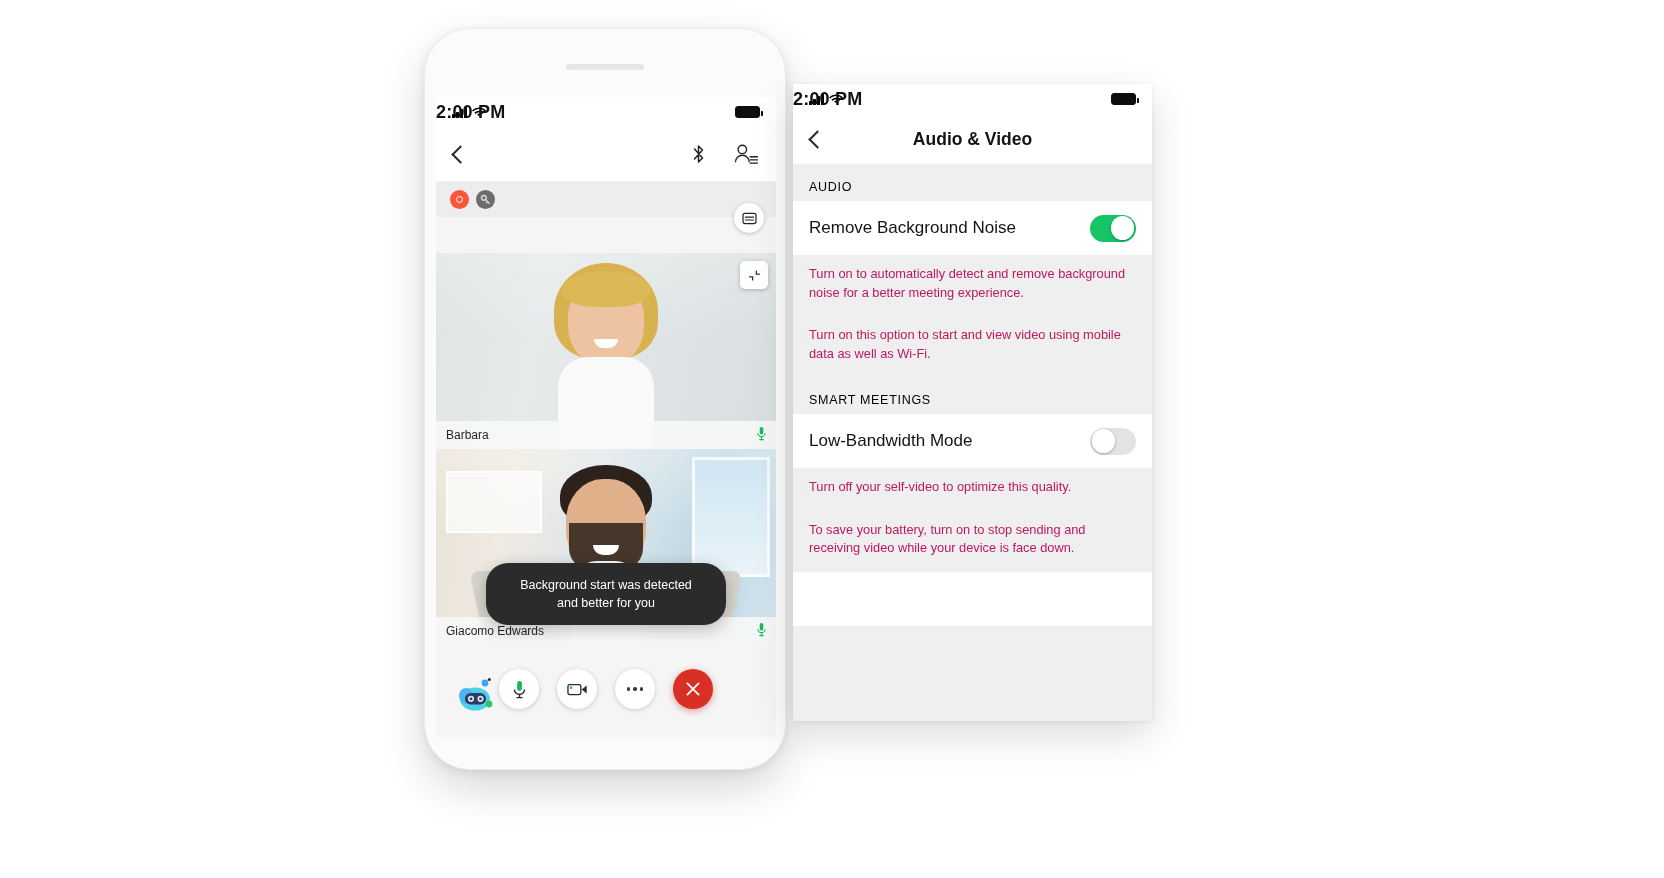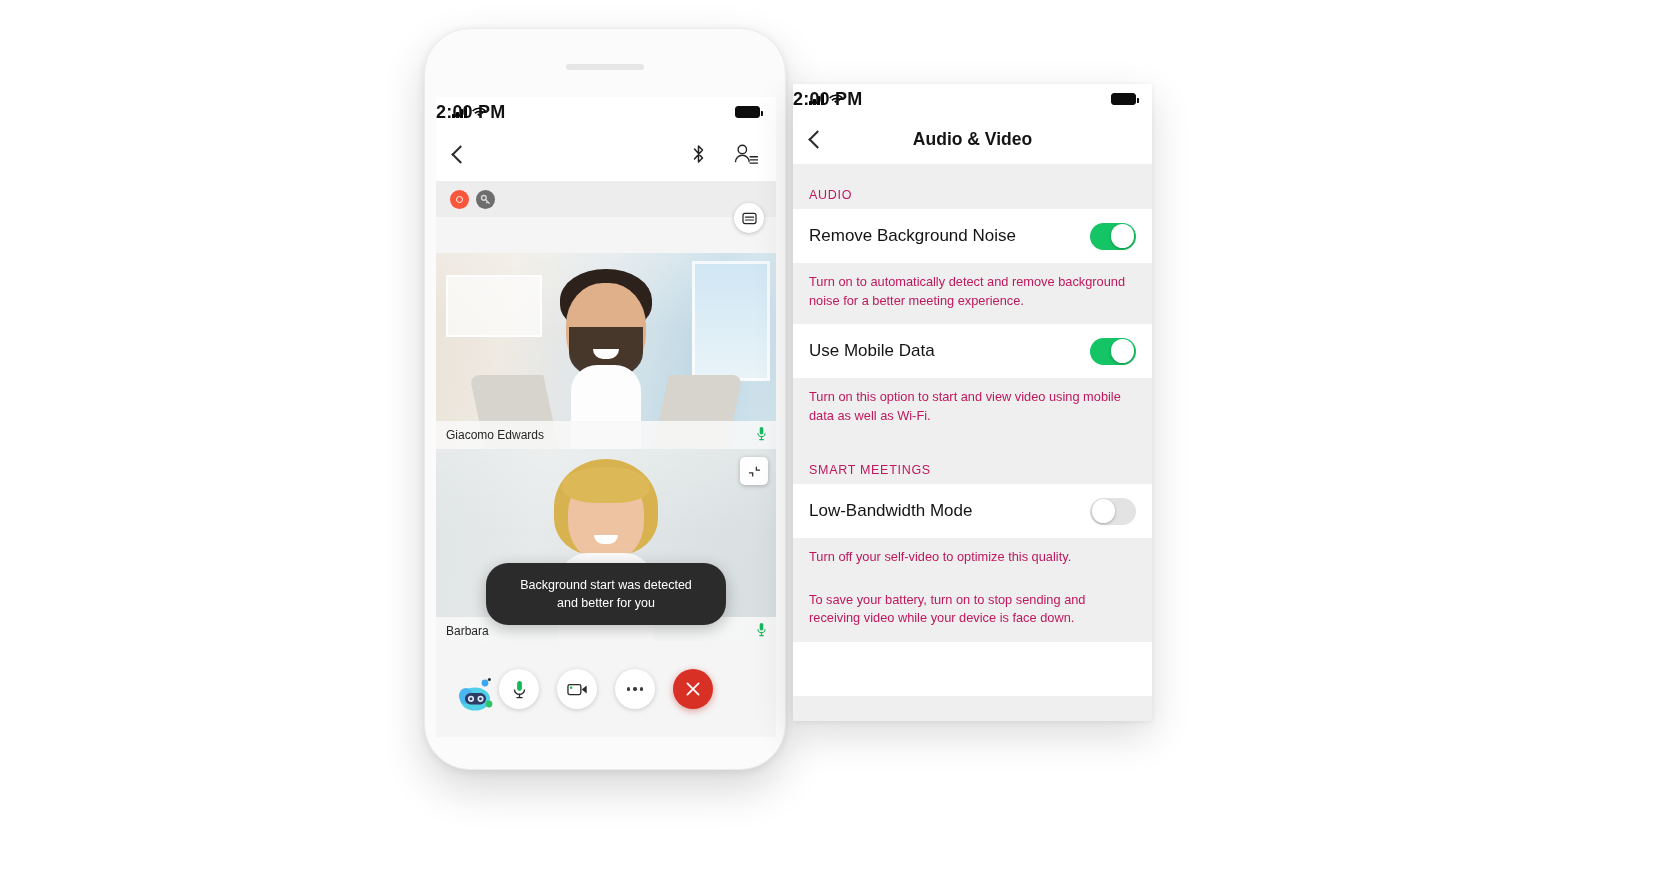--- a/index.html
+++ b/index.html
@@ -196,21 +196,21 @@
   }
   .set-navbar {
     height: 50px; background: #fff; display:flex; align-items:center;
     padding: 0 18px; position: relative;
   }
   .set-title {
     position:absolute; left:0; right:0; text-align:center;
     font-size: 17.5px; font-weight: bold; color:#141414;
   }
   .sec-head {
-    padding: 24px 16px 7px; font-size: 12.5px; color:#be185d;
+    padding: 16px 16px 7px; font-size: 12.5px; color:#000000;
     letter-spacing: .7px; background:#efefef;
   }
   .row {
     background:#fff; min-height: 54px; display:flex; align-items:center;
     padding: 0 16px; justify-content: space-between; cursor:pointer;gap:41px;
   }
   .row-label { font-size: 17px; color:#141414; }
   .row-desc {
     background:#efefef; padding: 10px 16px 14px;
     font-size: 12.8px; line-height: 1.45; color:#be185d;
@@ -283,20 +283,44 @@
           </svg>
         </span>
       </div>
 
       <div class="layout-row">
         <div class="layout-btn">
           <svg width="15" height="13" viewBox="0 0 16 14">
             <rect x="1" y="1.5" width="14" height="11" rx="2.2" fill="none" stroke="#222" stroke-width="1.3"></rect>
             <path d="M3.6 5.6h8.8M3.6 8.6h8.8" stroke="#222" stroke-width="1.3" stroke-linecap="round"></path>
           </svg>
+        </div>
+      </div>
+
+      <div class="tile tile-b">
+        <div class="vid-bg b"></div>
+        <div class="p-hair w-hair"></div>
+        <div class="p-head w-head"></div>
+        <div class="w-bang"></div>
+        <div class="w-mouth"></div>
+        <div class="p-body w-body"></div>
+        <div class="pip-btn">
+          <svg width="13" height="13" viewBox="0 0 14 14">
+            <path d="M9 2.2v3.4h3.4M5 11.8V8.4H1.6" fill="none" stroke="#333" stroke-width="1.4" stroke-linecap="round"></path>
+          </svg>
+        </div>
+        <div class="name-strip">
+          <span class="nm">Barbara</span>
+          <span class="mic-on">
+            <svg width="9" height="15" viewBox="0 0 10 16">
+              <rect x="3" y="0.8" width="4" height="8.4" rx="2" fill="#16b85c"></rect>
+              <path d="M1 7.6a4 4 0 0 0 8 0" fill="none" stroke="#16b85c" stroke-width="1.3"></path>
+              <path d="M5 11.6v3.1M3 14.8h4" stroke="#16b85c" stroke-width="1.3" stroke-linecap="round"></path>
+            </svg>
+          </span>
         </div>
       </div>
 
       <div class="tile tile-a">
         <div class="vid-bg">
           <div class="room-board"></div>
           <div class="room-win"></div>
         </div>
         <div class="p-hair m-hair"></div>
         <div class="p-head m-head"></div>
@@ -310,44 +334,20 @@
           <span class="mic-on">
             <svg width="9" height="15" viewBox="0 0 10 16">
               <rect x="3" y="0.8" width="4" height="8.4" rx="2" fill="#16b85c"></rect>
               <path d="M1 7.6a4 4 0 0 0 8 0" fill="none" stroke="#16b85c" stroke-width="1.3"></path>
               <path d="M5 11.6v3.1M3 14.8h4" stroke="#16b85c" stroke-width="1.3" stroke-linecap="round"></path>
             </svg>
           </span>
         </div>
       </div>
 
-      <div class="tile tile-b">
-        <div class="vid-bg b"></div>
-        <div class="p-hair w-hair"></div>
-        <div class="p-head w-head"></div>
-        <div class="w-bang"></div>
-        <div class="w-mouth"></div>
-        <div class="p-body w-body"></div>
-        <div class="pip-btn">
-          <svg width="13" height="13" viewBox="0 0 14 14">
-            <path d="M9 2.2v3.4h3.4M5 11.8V8.4H1.6" fill="none" stroke="#333" stroke-width="1.4" stroke-linecap="round"></path>
-          </svg>
-        </div>
-        <div class="name-strip">
-          <span class="nm">Barbara</span>
-          <span class="mic-on">
-            <svg width="9" height="15" viewBox="0 0 10 16">
-              <rect x="3" y="0.8" width="4" height="8.4" rx="2" fill="#16b85c"></rect>
-              <path d="M1 7.6a4 4 0 0 0 8 0" fill="none" stroke="#16b85c" stroke-width="1.3"></path>
-              <path d="M5 11.6v3.1M3 14.8h4" stroke="#16b85c" stroke-width="1.3" stroke-linecap="round"></path>
-            </svg>
-          </span>
-        </div>
-      </div>
-
       <div class="toast">
         <div>Background start was detected</div>
         <div>and better for you</div>
       </div>
 
       <div class="ctrl-bar">
         <div class="bot">
           <svg width="36" height="34" viewBox="0 0 36 34">
             <circle cx="27" cy="6" r="3.4" fill="#3aa7f0"></circle>
             <circle cx="31.4" cy="2.4" r="1.5" fill="#2b2b2b"></circle>
@@ -421,26 +421,20 @@
 
     <div class="sec-head">AUDIO</div>
     <div class="row">
       <span class="row-label">Remove Background Noise</span>
       <span class="toggle on">
           <span class="knob"></span>
         </span>
     </div>
     <div class="row-desc">Turn on to automatically detect and remove background noise for a better meeting experience.</div>
 
-    <div class="row">
-      <span class="row-label">Use Mobile Data</span>
-      <span class="toggle on">
-          <span class="knob"></span>
-        </span>
-    </div>
     <div class="row-desc">Turn on this option to start and view video using mobile data as well as Wi-Fi.</div>
 
     <div class="sec-head">SMART MEETINGS</div>
     <div class="row">
       <span class="row-label">Low-Bandwidth Mode</span>
       <span class="toggle off">
           <span class="knob"></span>
         </span>
     </div>
     <div class="row-desc">Turn off your self-video to optimize this quality.</div>

